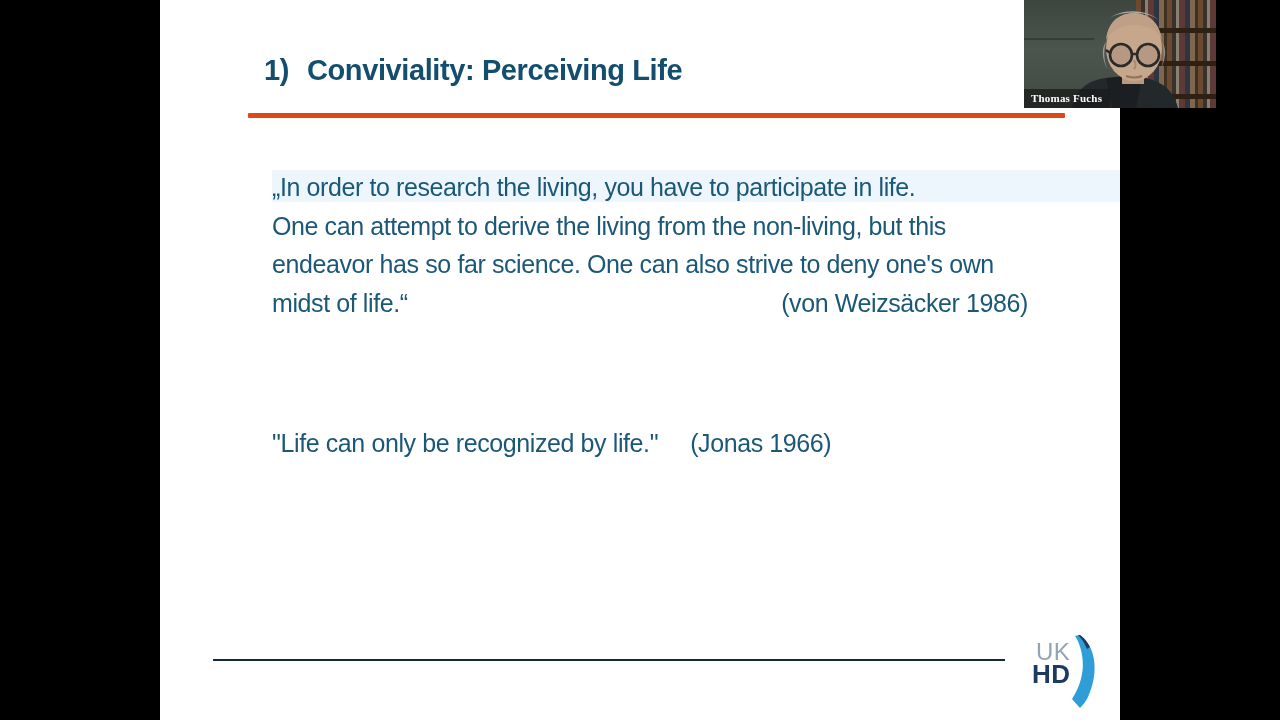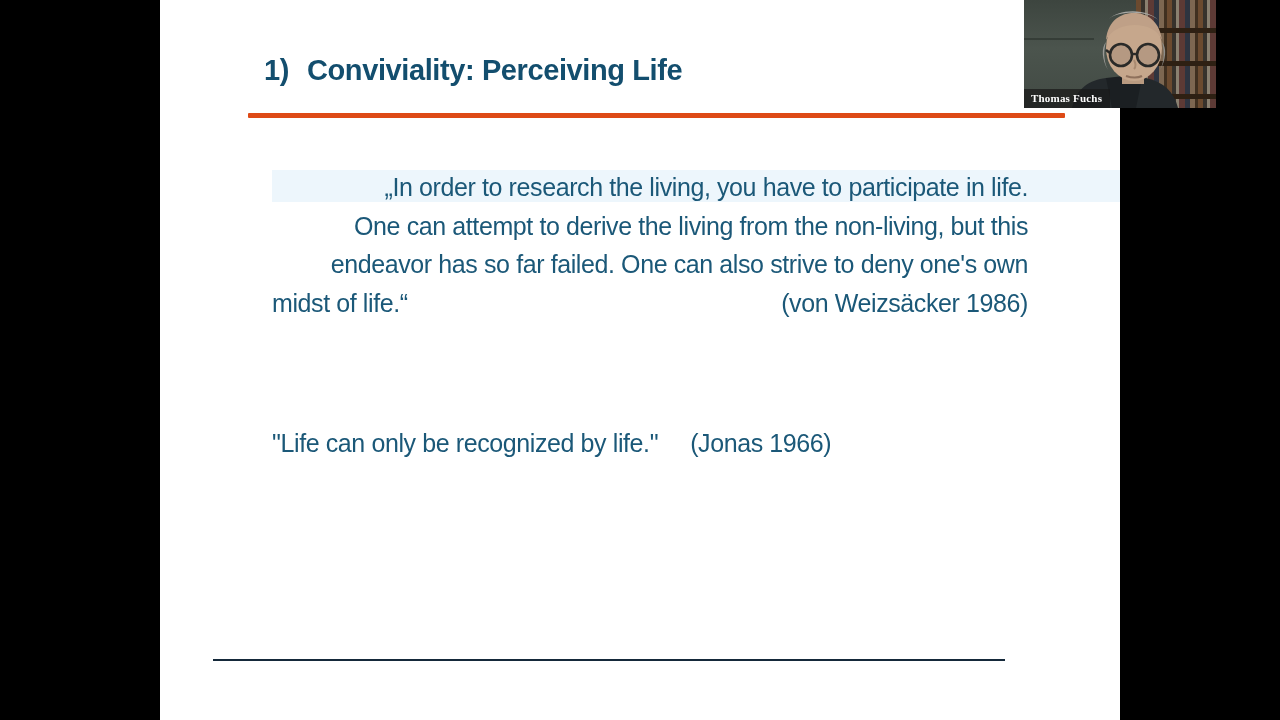--- a/index.html
+++ b/index.html
@@ -11,21 +11,21 @@
   .slide-title{position:absolute;left:104px;top:54px;font-size:29px;font-weight:bold;
     color:#134e6e;letter-spacing:-0.4px;white-space:nowrap;}
   .slide-title .num{display:inline-block;margin-right:18px;}
   .title-rule{position:absolute;left:88px;top:113px;width:817px;height:5px;background:#de4a16;border-radius:1px;}
 
   .line1-highlight{position:absolute;left:112px;top:170px;width:848px;height:32px;
     background:rgba(216,234,248,0.45);}
 
   .quote-block{position:absolute;left:112px;top:168px;width:756px;
     font-size:25px;line-height:38.7px;color:#1b5878;letter-spacing:-0.4px;}
-  .quote-line{white-space:nowrap;text-align:right;}
+  .quote-line{white-space:nowrap;}
   .quote-last{display:flex;justify-content:space-between;white-space:nowrap;}
 
   .jonas-line{position:absolute;left:112px;top:424px;font-size:25px;line-height:38.7px;
     color:#1b5878;letter-spacing:-0.4px;white-space:nowrap;}
   .jonas-line .attr{margin-left:32px;}
 
   
   .footer-rule{position:absolute;left:53px;top:659px;width:792px;height:2px;background:#15293a;}
   .footer-text{position:absolute;left:53px;top:667px;font-size:11.5px;color:#2a5163;
     letter-spacing:0.1px;}
@@ -64,33 +64,41 @@
     <div class="line1-highlight"></div>
 
     <div class="slide-title">
       <span class="num">1)</span><span>Conviviality: Perceiving Life</span>
     </div>
     <div class="title-rule"></div>
 
     <div class="quote-block">
       <div class="quote-line">„In order to research the living, you have to participate in life.</div>
       <div class="quote-line">One can attempt to derive the living from the non-living, but this</div>
-      <div class="quote-line">endeavor has so far failed. One can also strive to deny one's own</div>
+      <div class="quote-line">endeavor has so far science. One can also strive to deny one's own</div>
       <div class="quote-last">
         <span>midst of life.“</span>
         <span>(von Weizsäcker 1986)</span>
       </div>
     </div>
 
     <div class="jonas-line">
       <span>"Life can only be recognized by life."</span><span class="attr">(Jonas 1966)</span>
     </div>
 
     <div class="footer-rule"></div>
 
+    <div class="ukhd">
+      <span class="uk">UK</span>
+      <span class="hd">HD</span>
+      <svg width="40" height="80" viewBox="0 0 40 80">
+        <path d="M8,0 C11,2 15,6 18,12 C24,24 25,42 16,62 C14,66 11,70 8,73 L0,64 C8,52 13,36 10,20 C9,13 6,5 3,1 Z" fill="#2f9ed8"></path>
+        <path d="M8,0 C11,2 15,6 18,12 L15,14 C12,7 9,3 6,0 Z" fill="#1f3a5f"></path>
+      </svg>
+    </div>
 
   </div>
 
   <div class="webcam">
     <div class="wall"></div>
     <div class="wall-line"></div>
     <div class="books"></div>
     <svg class="person" width="192" height="108" viewBox="0 0 192 108">
 
       <path d="M48,108 C52,88 66,80 82,78 L122,78 C140,82 150,92 154,108 Z" fill="#23282b"></path>

